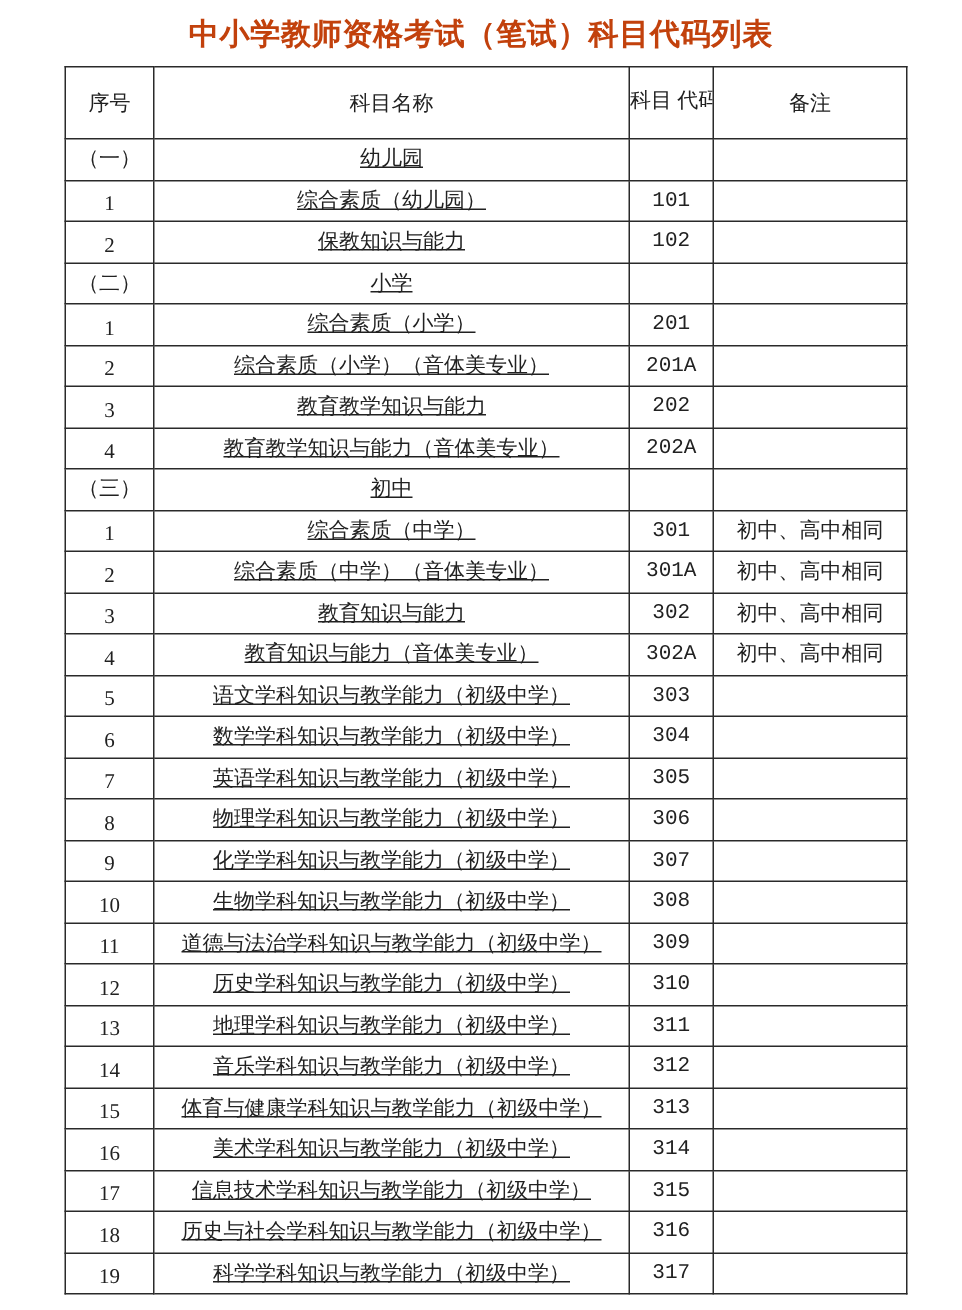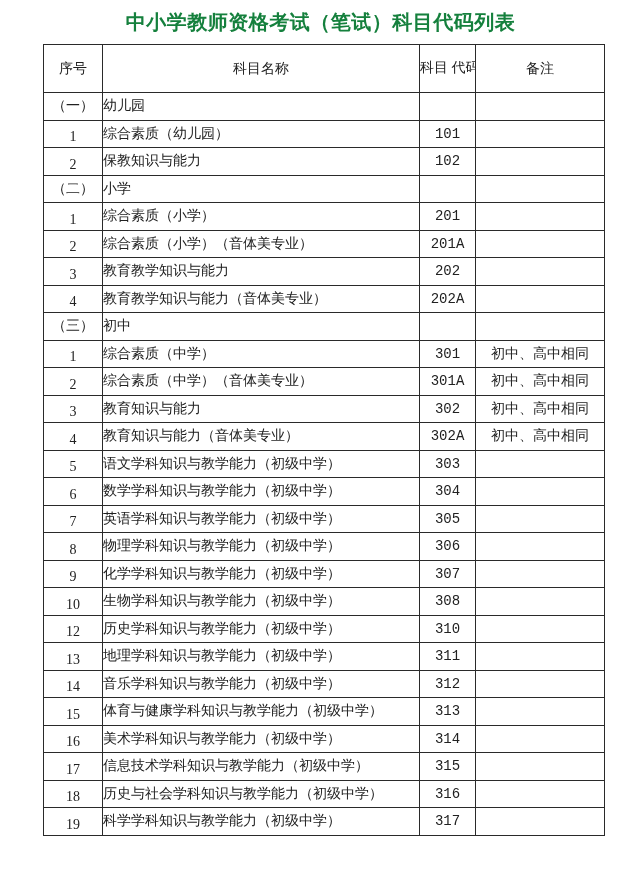--- a/index.html
+++ b/index.html
@@ -15,21 +15,21 @@
     color: #212121;
   }
   .doc-title {
     padding-top: 9px;
     height: 26px;
     text-align: center;
     font-family: "Liberation Sans", "DejaVu Sans", sans-serif;
     font-weight: bold;
     font-size: 20px;
     letter-spacing: 0.5px;
-    color: #15803d;
+    color: #c2410c;
   }
   table.code-table {
     border-collapse: collapse;
     table-layout: fixed;
     width: 561px;
     margin-left: 43px;
     margin-top: 9px;
     border-radius: 30px;
   }
   table.code-table td, table.code-table th {
@@ -53,24 +53,25 @@
     line-height: 1.35;
   }
   td.c-serial { text-align: center; }
   td.c-serial.num {
     vertical-align: bottom;
     padding-bottom: 2px;
     font-size: 14px;
   }
   td.c-serial.sec { vertical-align: middle; }
   td.c-name {
-    text-align: left;
+    text-align: center;
     vertical-align: middle;
     padding-left: 13px;
     font-size: 13.5px;
+    text-decoration: underline;
   }
   td.c-code {
     text-align: center;
     vertical-align: middle;
     padding-left: 8px;
     font-family: Liberation Mono, monospace;
     font-weight: bold;
     font-size: 12.5px;
     color: #1b1b1b;
   }
@@ -211,20 +212,26 @@
         <td class="c-code">307</td>
         <td class="c-remark"></td>
       </tr>
       <tr class="body-row">
         <td class="c-serial num">10</td>
         <td class="c-name">生物学科知识与教学能力（初级中学）</td>
         <td class="c-code">308</td>
         <td class="c-remark"></td>
       </tr>
       <tr class="body-row">
+        <td class="c-serial num">11</td>
+        <td class="c-name">道德与法治学科知识与教学能力（初级中学）</td>
+        <td class="c-code">309</td>
+        <td class="c-remark"></td>
+      </tr>
+      <tr class="body-row">
         <td class="c-serial num">12</td>
         <td class="c-name">历史学科知识与教学能力（初级中学）</td>
         <td class="c-code">310</td>
         <td class="c-remark"></td>
       </tr>
       <tr class="body-row">
         <td class="c-serial num">13</td>
         <td class="c-name">地理学科知识与教学能力（初级中学）</td>
         <td class="c-code">311</td>
         <td class="c-remark"></td>

